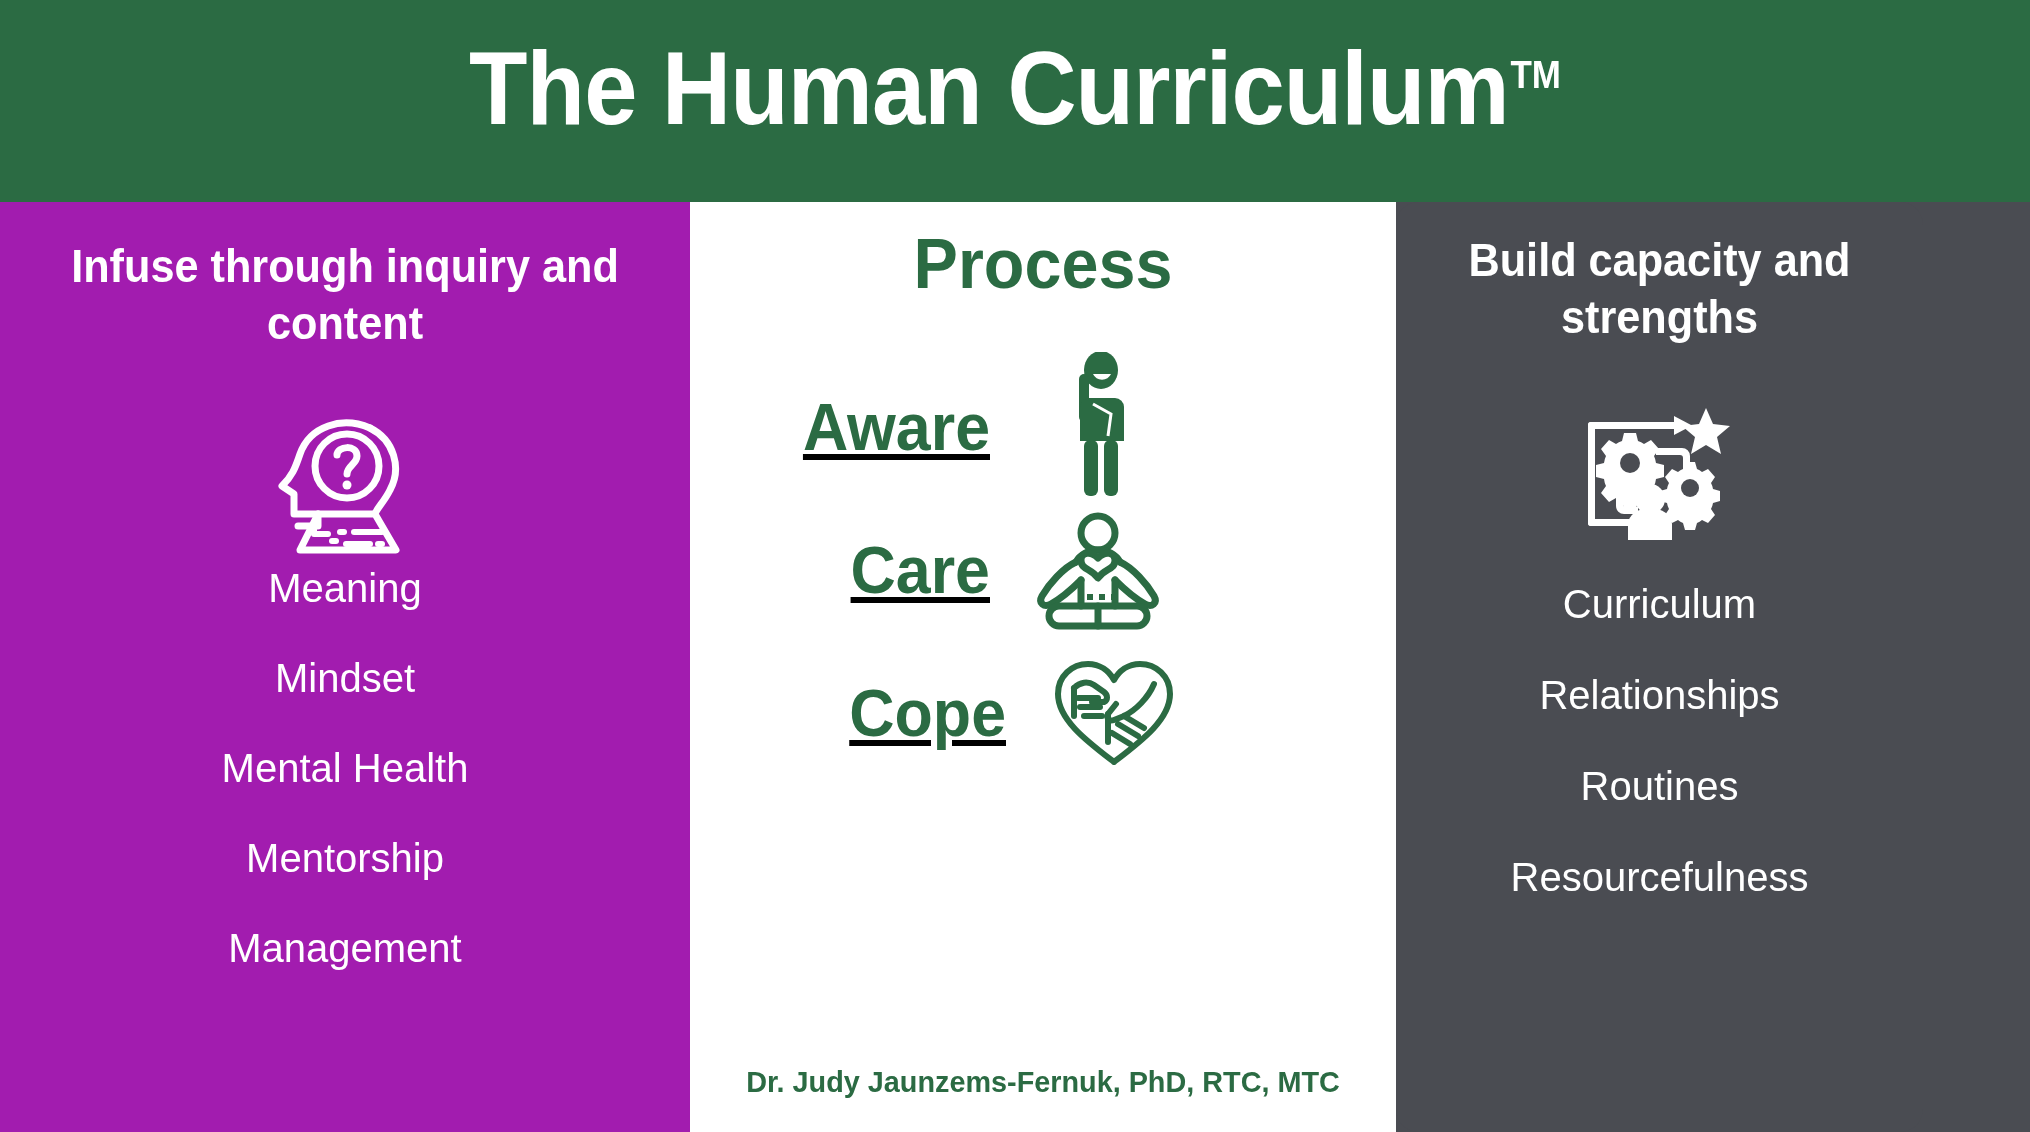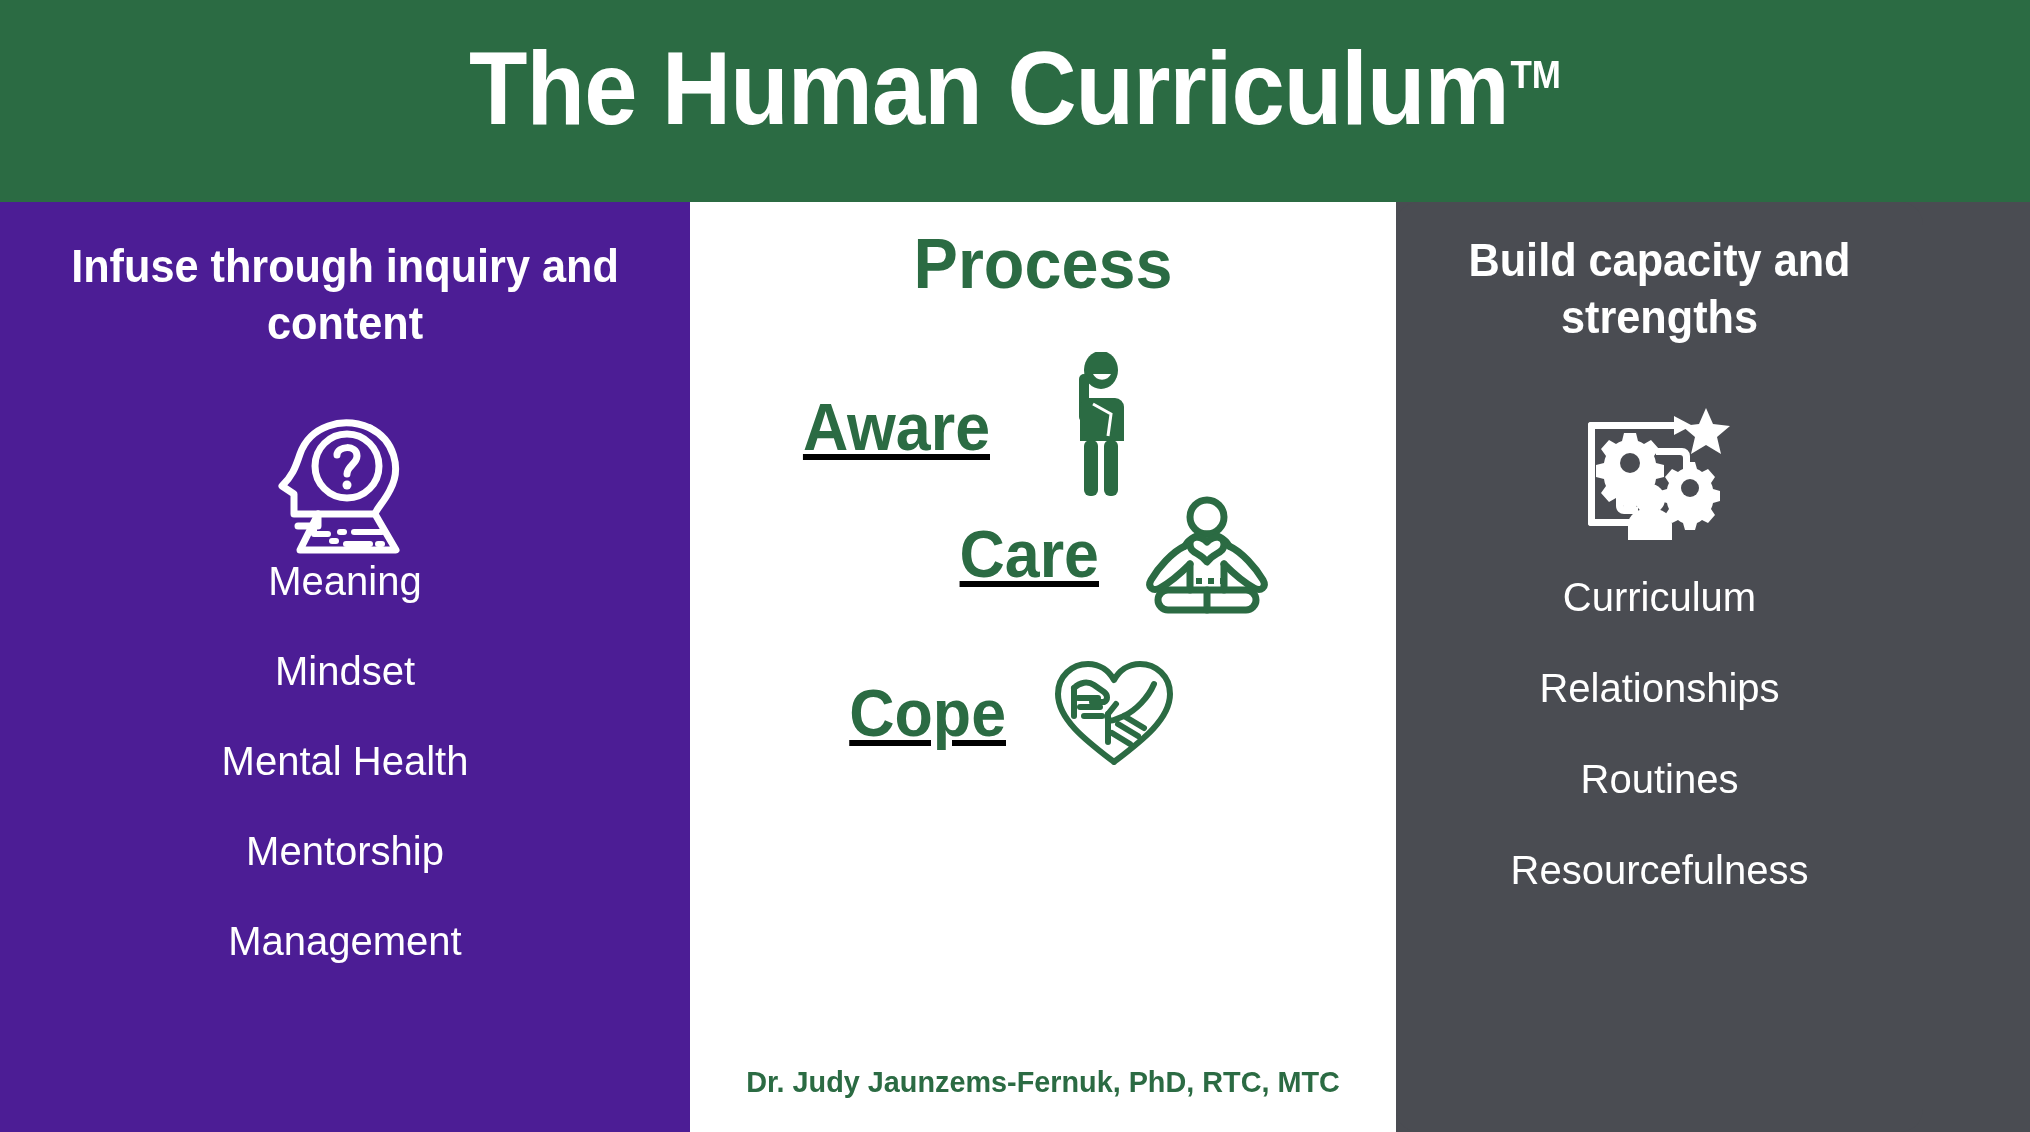--- a/index.html
+++ b/index.html
@@ -50,21 +50,21 @@
     letter-spacing: 0;
     margin-left: 2px;
   }
 
   
   .col {
     position: absolute;
     top: 202px;
     height: 930px;
   }
-  .col-left  { left: 0px;    width: 690px;  background: #4c1d95; }
+  .col-left  { left: 0px;    width: 690px;  background: #a21caf; }
   .col-mid   { left: 690px;  width: 706px;  background: #ffffff; }
   .col-right { left: 1396px; width: 527px;  background: #4a4c52; border-radius: 23px; }
 
   .side-heading {
     position: absolute;
     left: 0;
     width: 100%;
     text-align: center;
     color: #ffffff;
     font-family: "Liberation Sans Narrow", "Liberation Sans", sans-serif;
@@ -95,20 +95,21 @@
     color: #ffffff;
     font-size: 40px;
     font-weight: 400;
   }
   .col-left  .side-list { top: 356px; }
   .col-right .side-list { top: 372px; }
   .side-list .li {
     line-height: 46px;
     margin-bottom: 44px;
     white-space: nowrap;
+    margin-top: 7px;
   }
   .col-right .side-list .li { margin-bottom: 45px; }
 
   
   .mid-title {
     position: absolute;
     left: 0;
     top: 22px;
     width: 100%;
     text-align: center;
@@ -139,21 +140,21 @@
     transform-origin: 100% 50%;
   }
   .step-icon {
     width: 160px;
     display: flex;
     justify-content: center;
     align-items: center;
     margin-left: 28px;
   }
   .step-aware { left: 0px; top: 150px; width: 100%; }
-  .step-care  { left: 0px; top: 292px; width: 100%; justify-content: center; }
+  .step-care  { left: 0px; top: 308px; width: 100%; }
   .step-cope  { left: 16px; top: 452px; width: 100%; align-items: center; }
 
   .credit {
     position: absolute;
     left: 0;
     top: 862px;
     width: 100%;
     text-align: center;
     color: #2b6b43;
     font-family: "Liberation Sans Narrow", "Liberation Sans", sans-serif;

